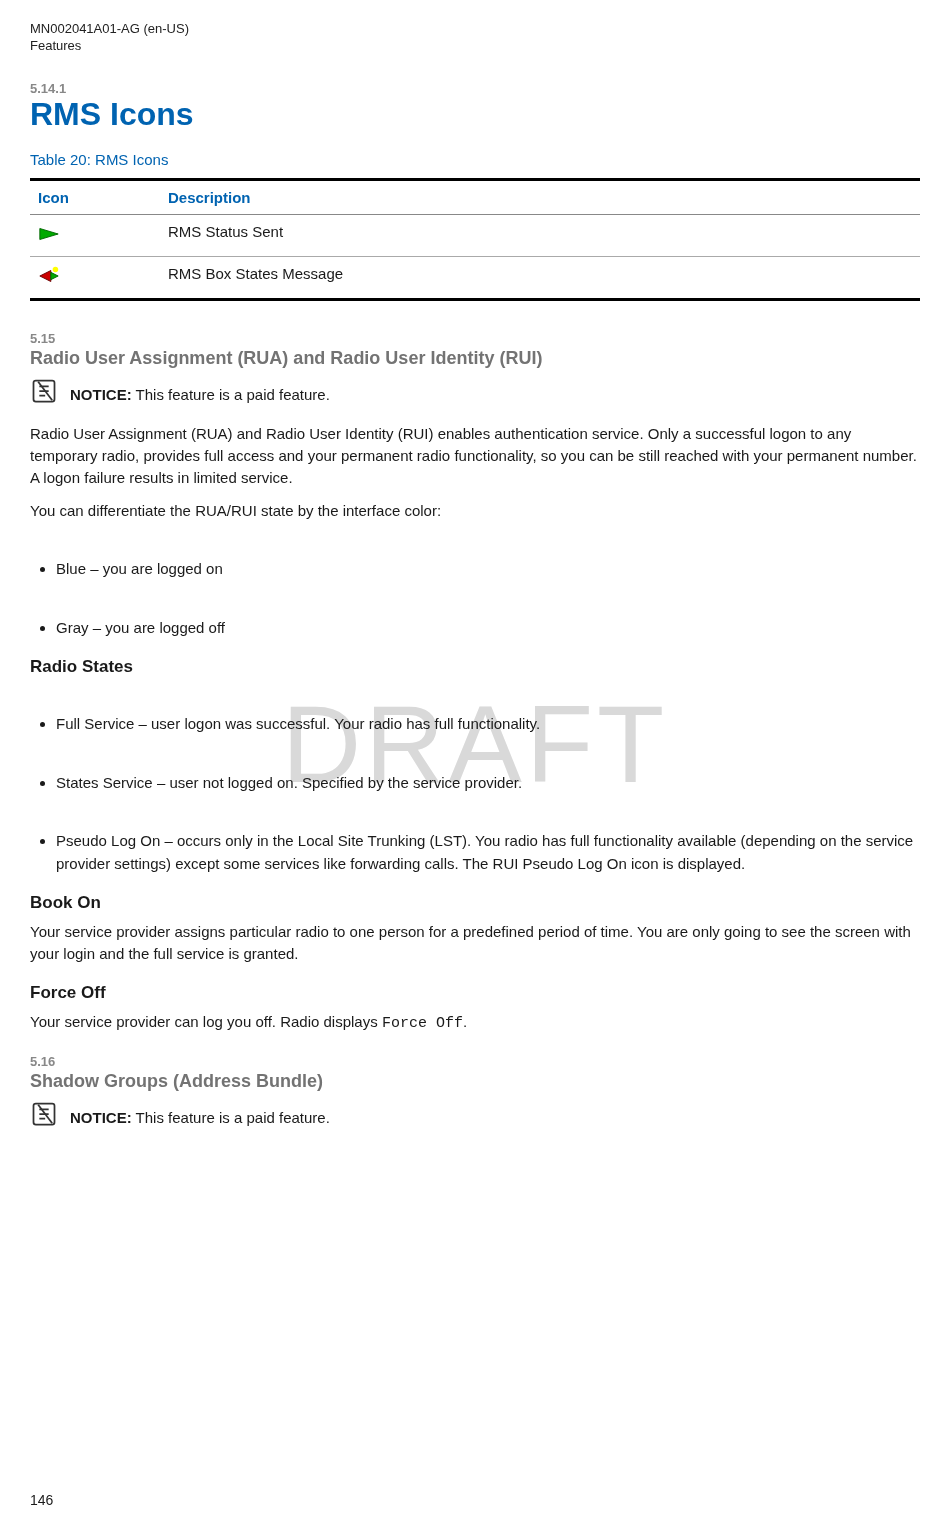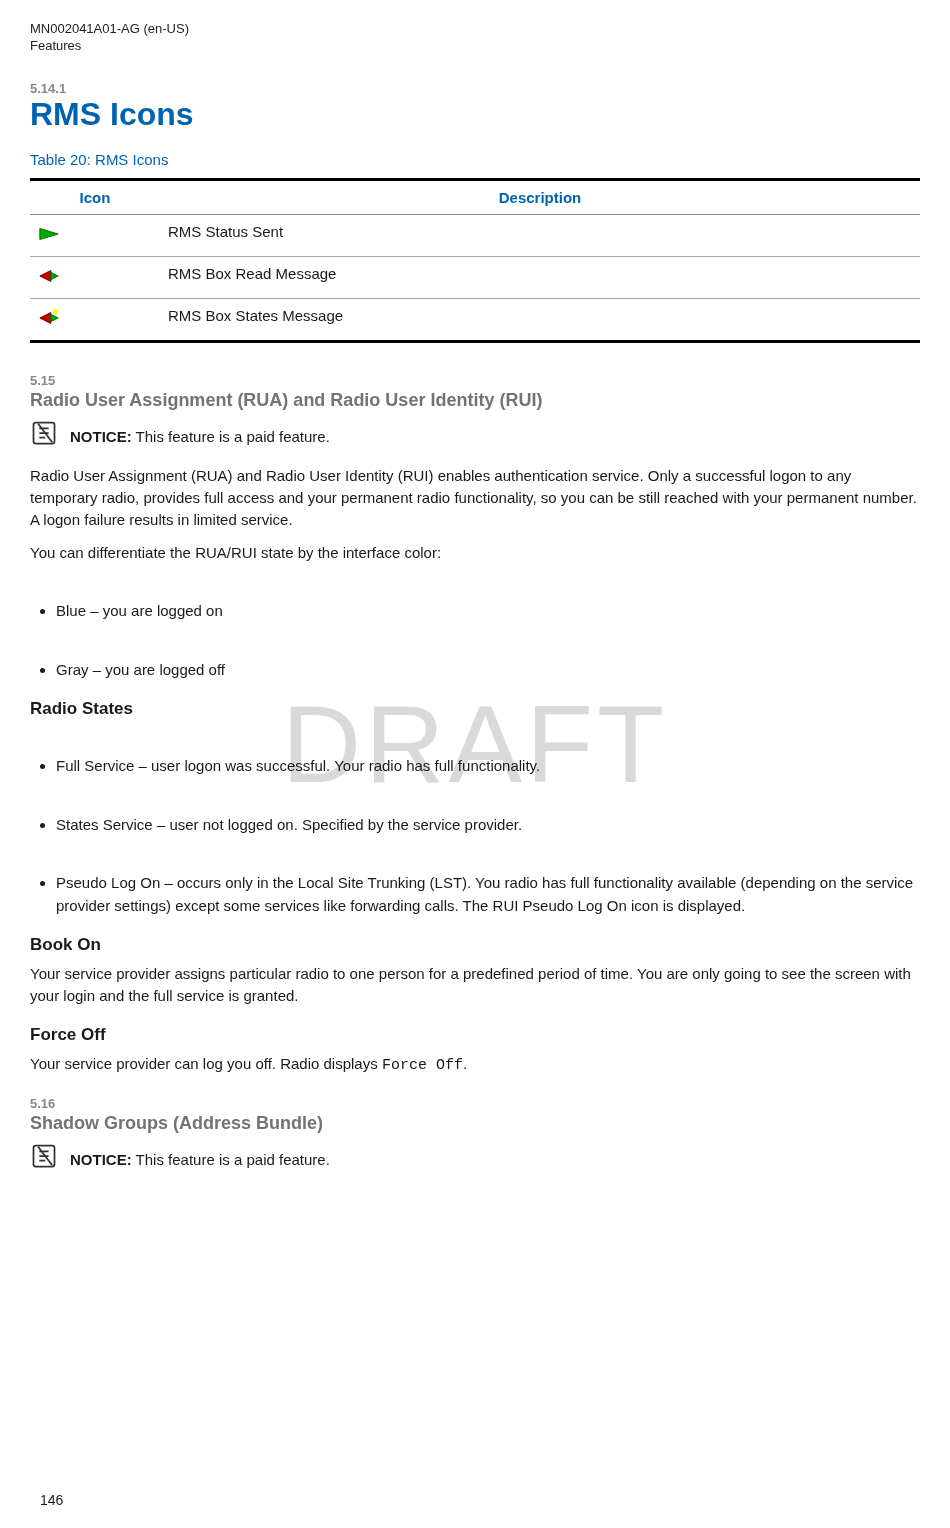--- a/index.html
+++ b/index.html
@@ -4,34 +4,34 @@
   <style>
     * { margin: 0; padding: 0; box-sizing: border-box; }
     body { font-family: Arial, Helvetica, sans-serif; width: 950px; min-height: 1528px; padding: 20px 30px; color: #1a1a1a; position: relative; }
     .header-doc-id { font-size: 13px; color: #222; line-height: 1.4; }
     .header-section { font-size: 13px; color: #222; margin-bottom: 28px; }
     .section-num { font-size: 13px; color: #888; font-weight: 600; margin-top: 20px; }
     .section-title-blue { color: #0063b1; font-size: 32px; font-weight: bold; margin-bottom: 18px; }
     .section-title-blue-large { color: #737373; font-size: 18px; font-weight: bold; margin-bottom: 8px; margin-top: 2px; }
     .table-caption { color: #0063b1; font-size: 15px; margin-bottom: 10px; }
     table.icons-table { width: 100%; border-collapse: collapse; border-top: 3px solid #000; border-bottom: 3px solid #000; margin-bottom: 30px; }
-    table.icons-table th { text-align: center; color: #0063b1; font-weight: bold; font-size: 15px; padding: 8px 8px; border-bottom: 1px solid #888; }
+    table.icons-table th { text-align: left; color: #0063b1; font-weight: bold; font-size: 15px; padding: 8px 8px; border-bottom: 1px solid #888; }
     table.icons-table td { padding: 8px 8px; border-bottom: 1px solid #aaa; font-size: 15px; vertical-align: top; }
     table.icons-table tr:last-child td { border-bottom: none; }
     .icon-cell { width: 130px; }
     .desc-main { display: block; margin-bottom: 4px; }
     .notice-row { display: flex; align-items: flex-end; gap: 12px; margin-bottom: 18px; margin-top: 6px; }
     .notice-text { font-size: 15px; line-height: 1.4; }
     .notice-bold { font-weight: bold; }
     .para { font-size: 15px; line-height: 1.45; margin-bottom: 12px; }
     .bullet-list { list-style: disc; padding-left: 26px; margin-bottom: 18px; }
     .bullet-list li { font-size: 15px; line-height: 1.5; margin-bottom: 4px; margin-top: 36px; }
     .subhead { font-size: 17px; font-weight: bold; margin-bottom: 8px; margin-top: 18px; }
     .mono { font-family: "Courier New", monospace; }
-    .page-num { position: absolute; bottom: 20px; left: 30px; font-size: 14px; margin-left: 10px; }
+    .page-num { position: absolute; bottom: 20px; left: 30px; font-size: 14px; }
     .watermark { position: absolute; top: 680px; left: 50%; transform: translateX(-50%); font-size: 110px; color: #d9d9d9; font-weight: 300; letter-spacing: 4px; z-index: -1; }
     .icon-svg { width: 22px; height: 22px; }
   </style>
 </head>
 <body>
 
 <div class="watermark">DRAFT</div>
 
 <div class="header-doc-id">MN002041A01-AG (en-US)</div>
 <div class="header-section">Features</div>
@@ -50,31 +50,20 @@
   </thead>
   <tbody>
     <tr>
       <td class="icon-cell">
         <svg class="icon-svg" viewBox="0 0 24 24">
             <polygon points="22,12 2,6 2,18" fill="#0a0" stroke="#060" stroke-width="1"></polygon>
           </svg>
       </td>
       <td>
         <span class="desc-main">RMS Status Sent</span>
-      </td>
-    </tr>
-    <tr>
-      <td class="icon-cell">
-        <svg class="icon-svg" viewBox="0 0 24 24">
-            <polygon points="2,12 14,6 14,18" fill="#c00" stroke="#600" stroke-width="1"></polygon>
-            <polygon points="22,12 14,8 14,16" fill="#0a0" stroke="#060" stroke-width="1"></polygon>
-          </svg>
-      </td>
-      <td>
-        <span class="desc-main">RMS Box Read Message</span>
       </td>
     </tr>
     <tr>
       <td class="icon-cell">
         <svg class="icon-svg" viewBox="0 0 24 24">
             <polygon points="2,12 14,6 14,18" fill="#c00" stroke="#600" stroke-width="1"></polygon>
             <polygon points="22,12 14,8 14,16" fill="#0a0" stroke="#060" stroke-width="1"></polygon>
             <circle cx="19" cy="5" r="3" fill="#ff0"></circle>
           </svg>
       </td>

